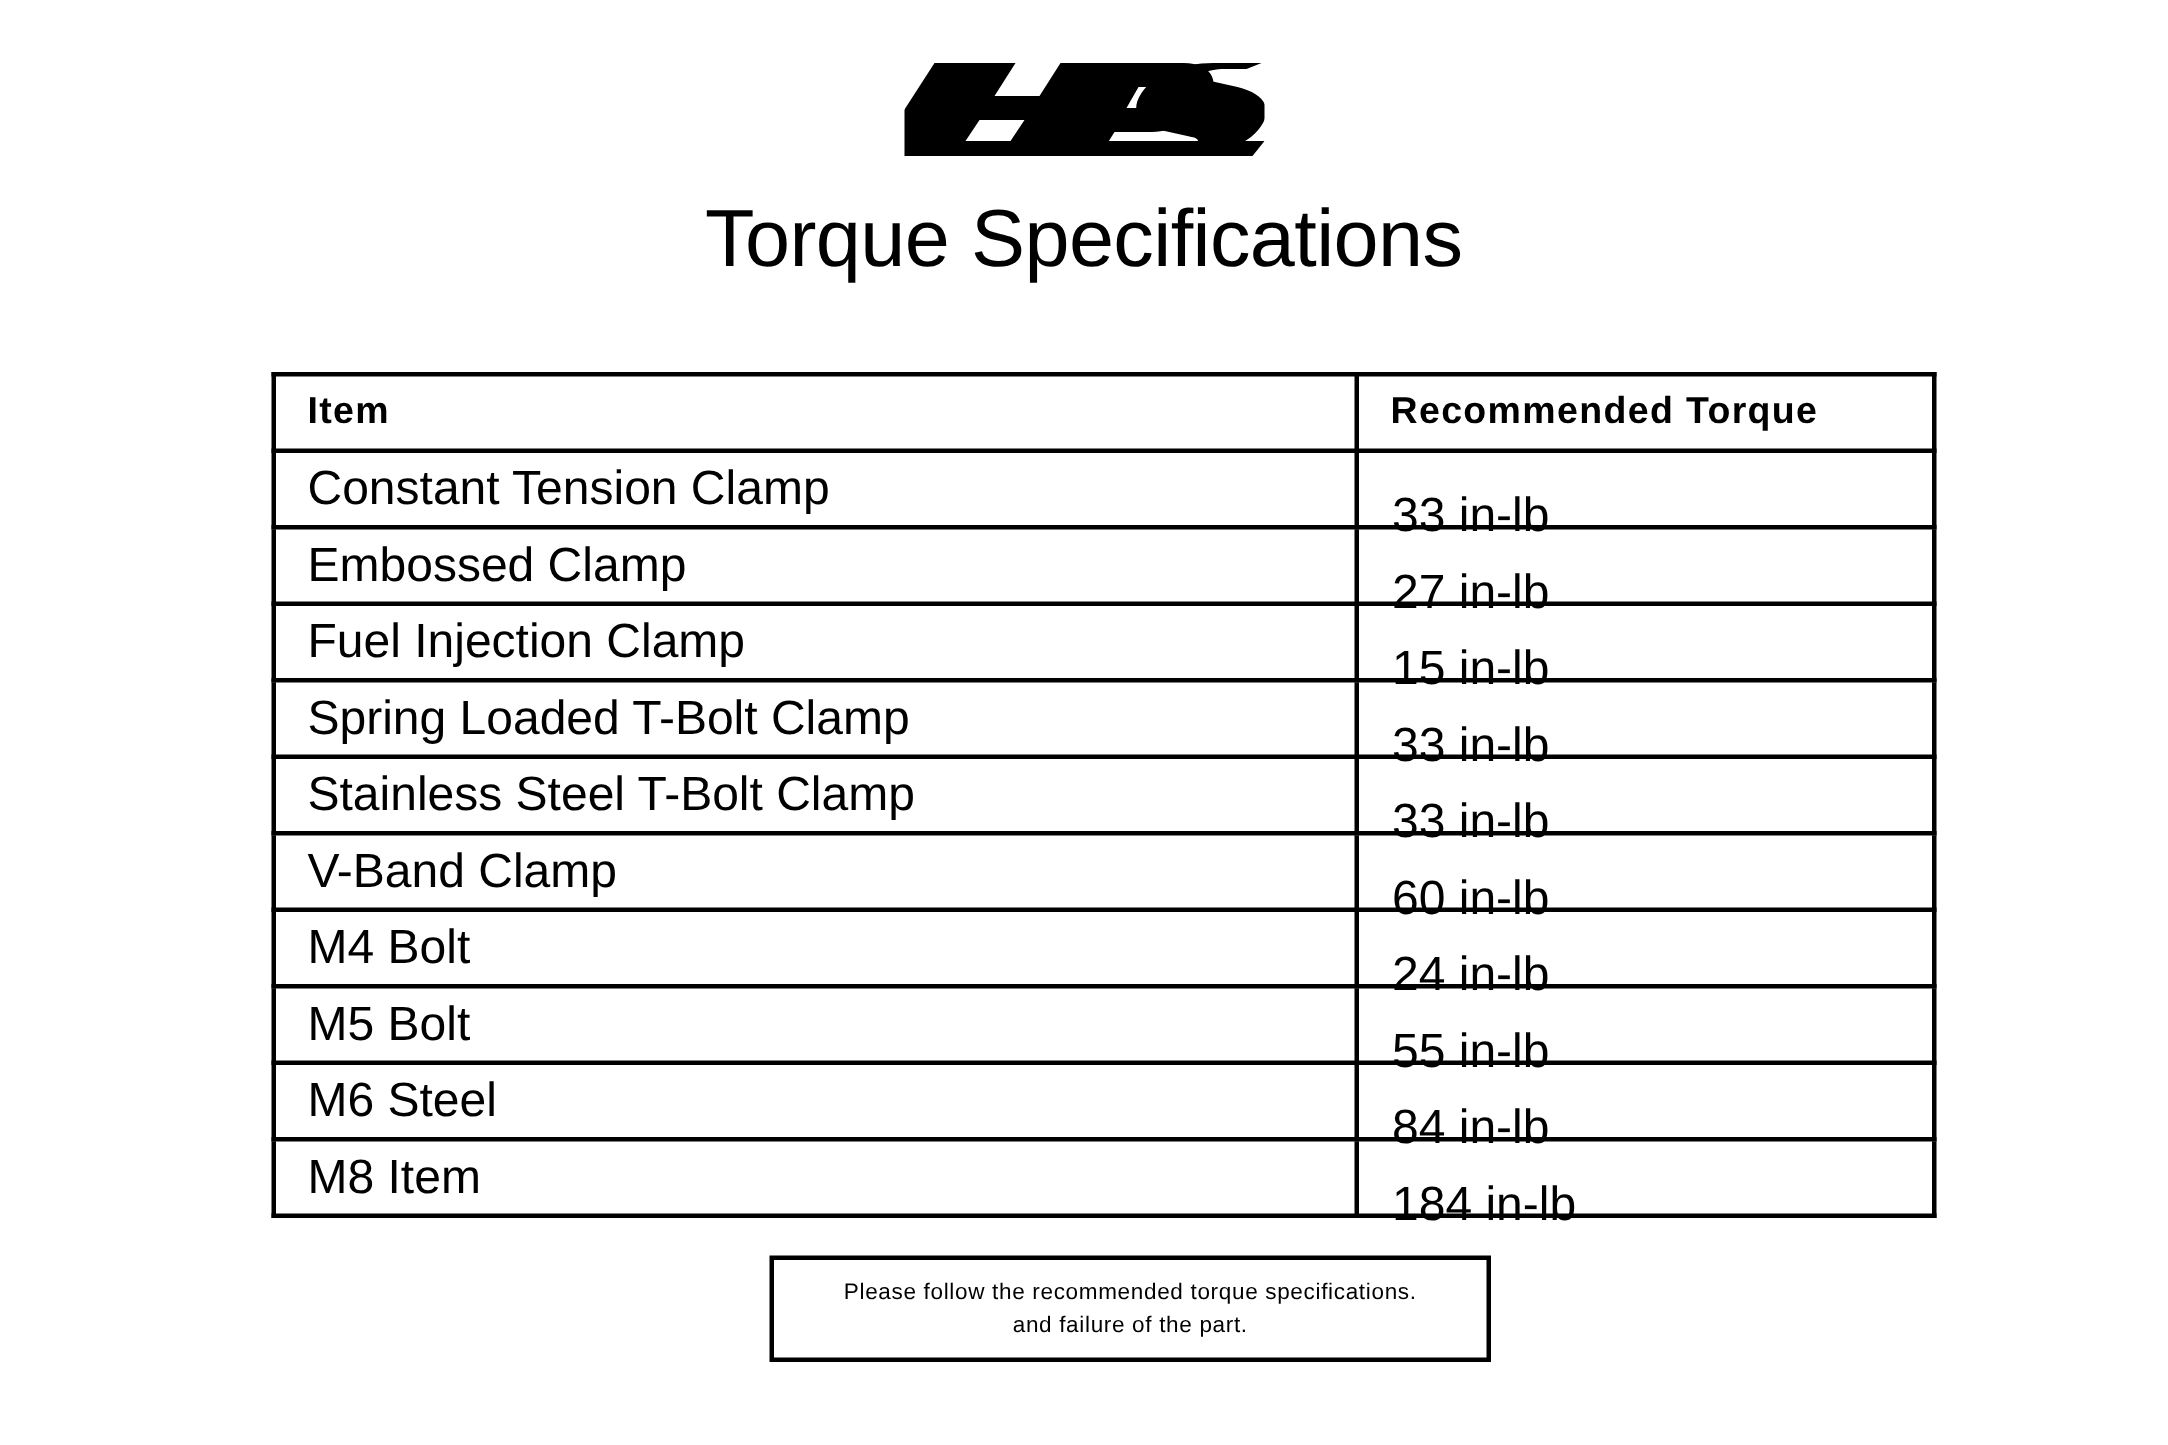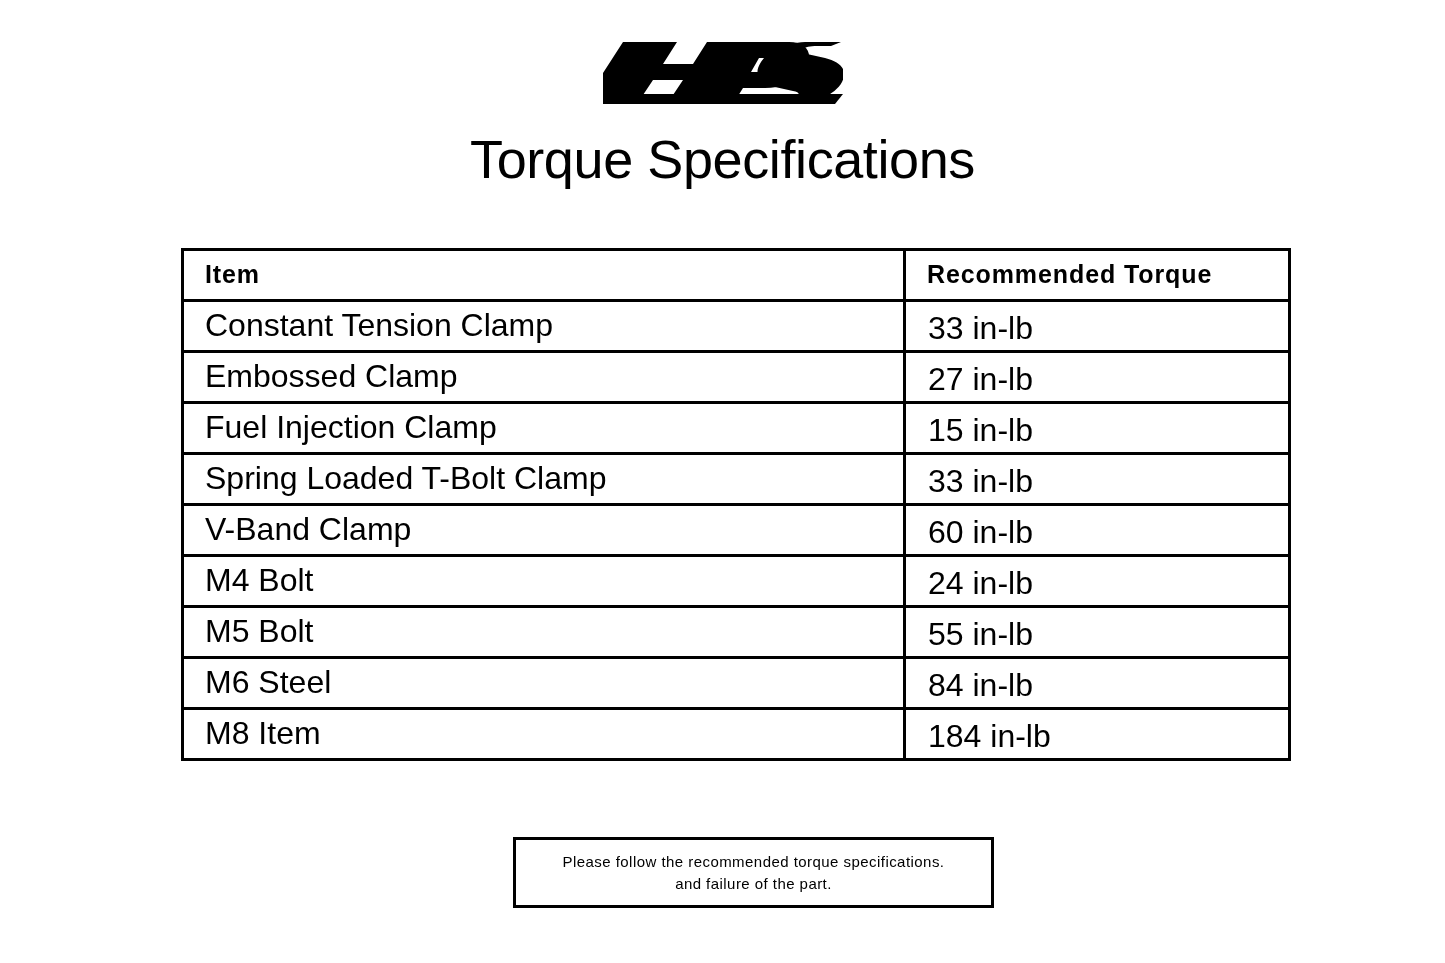--- a/index.html
+++ b/index.html
@@ -75,21 +75,21 @@
     font-weight: 700;
     font-size: 25px;
     letter-spacing: 0.9px;
   }
   table.spec-table td.torque-cell {
     padding-left: 22px;
   }
   table.spec-table td.torque-cell span {
     display: inline-block;
     position: relative;
-    top: 3px;
+    top: 18px;
   }
 
   
   #footer-note {
     position: absolute;
     left: 513px;
     top: 837px;
     width: 481px;
     height: 71px;
     box-sizing: border-box;
@@ -153,20 +153,24 @@
         </tr>
         <tr>
           <td>Fuel Injection Clamp</td>
           <td class="torque-cell"><span>15 in-lb</span></td>
         </tr>
         <tr>
           <td>Spring Loaded T-Bolt Clamp</td>
           <td class="torque-cell"><span>33 in-lb</span></td>
         </tr>
         <tr>
+          <td>Stainless Steel T-Bolt Clamp</td>
+          <td class="torque-cell"><span>33 in-lb</span></td>
+        </tr>
+        <tr>
           <td>V-Band Clamp</td>
           <td class="torque-cell"><span>60 in-lb</span></td>
         </tr>
         <tr>
           <td>M4 Bolt</td>
           <td class="torque-cell"><span>24 in-lb</span></td>
         </tr>
         <tr>
           <td>M5 Bolt</td>
           <td class="torque-cell"><span>55 in-lb</span></td>

